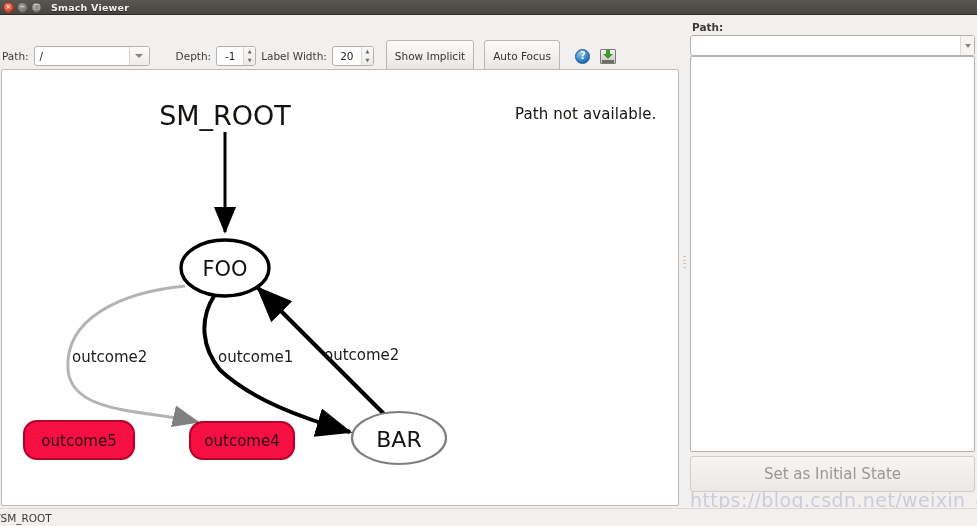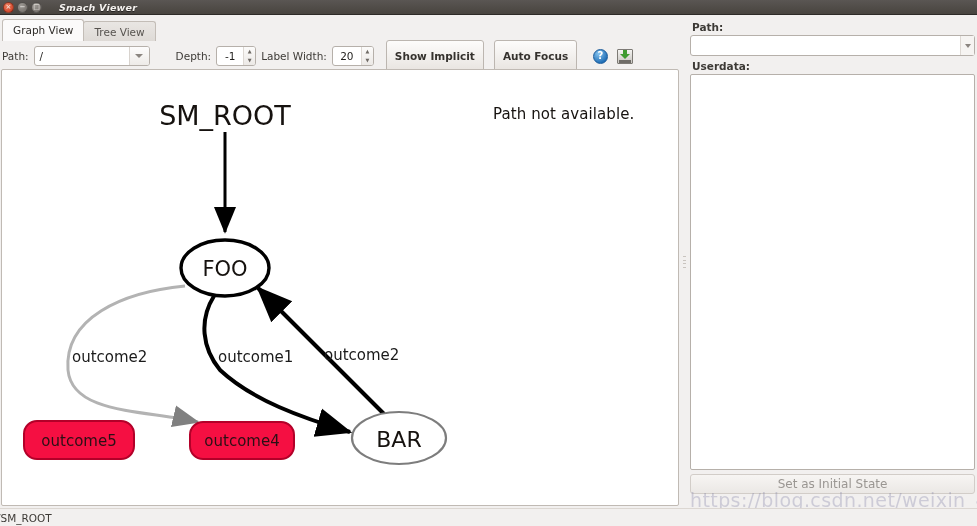--- a/index.html
+++ b/index.html
@@ -30,27 +30,26 @@
   .wbtn {
     width: 11px; height: 11px; border-radius: 50%;
     display: flex; align-items: center; justify-content: center;
     font-size: 7px; line-height: 1; color: #f6f2ee;
     border: 1px solid rgba(0,0,0,0.35);
   }
   .wbtn.close { background: radial-gradient(circle at 35% 30%, #f08060, #c8341a); }
   .wbtn.min   { background: radial-gradient(circle at 35% 30%, #9d9994, #6d6762); }
   .wbtn.max   { background: radial-gradient(circle at 35% 30%, #9d9994, #6d6762); }
   .wtitle {
-    margin-left: 17px;
+    margin-left: 9px;
     color: #f4f1ee;
     font-size: 9.5px;
     font-weight: bold;
     letter-spacing: .2px;
     text-shadow: 0 1px 0 rgba(0,0,0,.5);
-    font-style: italic;
   }
 
   
   .tabstrip {
     position: absolute; left: 0; top: 16px;
     width: 680px; height: 25px;
     background: #f2f0ef;
     display: flex; align-items: flex-end;
     padding-left: 2px;
   }
@@ -140,21 +139,20 @@
   }
   .btn {
     height: 32px;
     padding: 0 8px;
     display: inline-flex; align-items: center; justify-content: center;
     font-size: 10.5px; color: #35322e;
     background: linear-gradient(to bottom,#fdfcfb,#e8e4e0);
     border: 1px solid #bcb6b0;
     border-radius: 3px;
     white-space: nowrap;
-    font-weight: bold;
   }
   .icbtn {
     width: 20px; height: 20px;
     display: inline-flex; align-items: center; justify-content: center;
   }
   .help-icon {
     width: 15px; height: 15px; border-radius: 50%;
     background: radial-gradient(circle at 35% 28%, #86c4ef, #1f6db5 75%);
     border: 1px solid #1a5b9b;
     color: #fff; font-size: 10px; font-weight: bold;
@@ -257,23 +255,23 @@
     border-top: 4px solid #8b8580;
   }
   .userdata-box {
     width: 285px; height: 396px;
     background: #ffffff;
     border: 1px solid #b6b0aa;
     border-radius: 2px;
   }
   .initbtn {
     margin-top: 4px;
-    width: 285px; height: 20px;
-    display: flex; align-items: center; justify-content: center;
-    font-size: 12px; color: #9a9692;
+    width: 285px; height: 36px;
+    display: flex; align-items: center; justify-content: center;
+    font-size: 15px; color: #9a9692;
     background: linear-gradient(to bottom,#f7f5f3,#ebe8e5);
     border: 1px solid #d2cdc8;
     border-radius: 3px;
   }
 
   
   .statusbar {
     position: absolute; left: 0; top: 508px;
     width: 977px; height: 18px;
     background: #f2f0ef;
@@ -304,28 +302,20 @@
 
   <div class="titlebar">
     <div class="wbtns">
       <div class="wbtn close">×</div>
       <div class="wbtn min">−</div>
       <div class="wbtn max">□</div>
     </div>
     <div class="wtitle">Smach Viewer</div>
   </div>
 
-  <div class="tabstrip">
-    <div class="tab active">
-      <span>Graph View</span>
-    </div>
-    <div class="tab inactive">
-      <span>Tree View</span>
-    </div>
-  </div>
 
   <div class="toolbar">
 
     <span class="tb-label">Path:</span>
 
     <div class="combo">
       <span class="val">/</span>
       <span class="arrowbox">
           <i></i>
         </span>
@@ -407,21 +397,21 @@
       <rect x="188" y="352" width="104" height="37" rx="13" ry="13" fill="#f50f42" stroke="#b30029" stroke-width="2"></rect>
       <text x="240" y="376" text-anchor="middle" font-family="DejaVu Sans, Liberation Sans, sans-serif" font-size="15" fill="#2a1015">outcome4</text>
 
       <text x="223" y="55" text-anchor="middle" font-family="DejaVu Sans, Liberation Sans, sans-serif" font-size="27" fill="#16120f">SM_ROOT</text>
 
       <text x="70" y="292" font-family="DejaVu Sans, Liberation Sans, sans-serif" font-size="15" fill="#1a1a1a">outcome2</text>
       <text x="216" y="292" font-family="DejaVu Sans, Liberation Sans, sans-serif" font-size="15" fill="#1a1a1a">outcome1</text>
       <text x="322" y="290" font-family="DejaVu Sans, Liberation Sans, sans-serif" font-size="15" fill="#1a1a1a">outcome2</text>
     </svg>
 
-    <div class="pathmsg" style="position:absolute;left:491px;top:35px;">Path not available.</div>
+    <div class="pathmsg" style="position:absolute;left:513px;top:35px;">Path not available.</div>
   </div>
 
   <div class="splitter">
     <div class="grip">
       <i></i>
         <i></i>
         <i></i>
         <i></i>
     </div>
   </div>
@@ -429,21 +419,20 @@
   <div class="rightpane">
     <div class="field-label">Path:</div>
 
     <div class="path-combo">
       <span style="padding-left:5px;font-size:10.5px;color:#201e1c;"></span>
       <span class="arrowbox">
           <i></i>
         </span>
     </div>
 
-    <div class="field-label" style="margin-top:4px">Userdata:</div>
 
     <div class="userdata-box"></div>
 
     <div class="initbtn">
       <span>Set as Initial State</span>
     </div>
   </div>
 
   <div class="watermark">https://blog.csdn.net/weixin_45087775</div>
 

